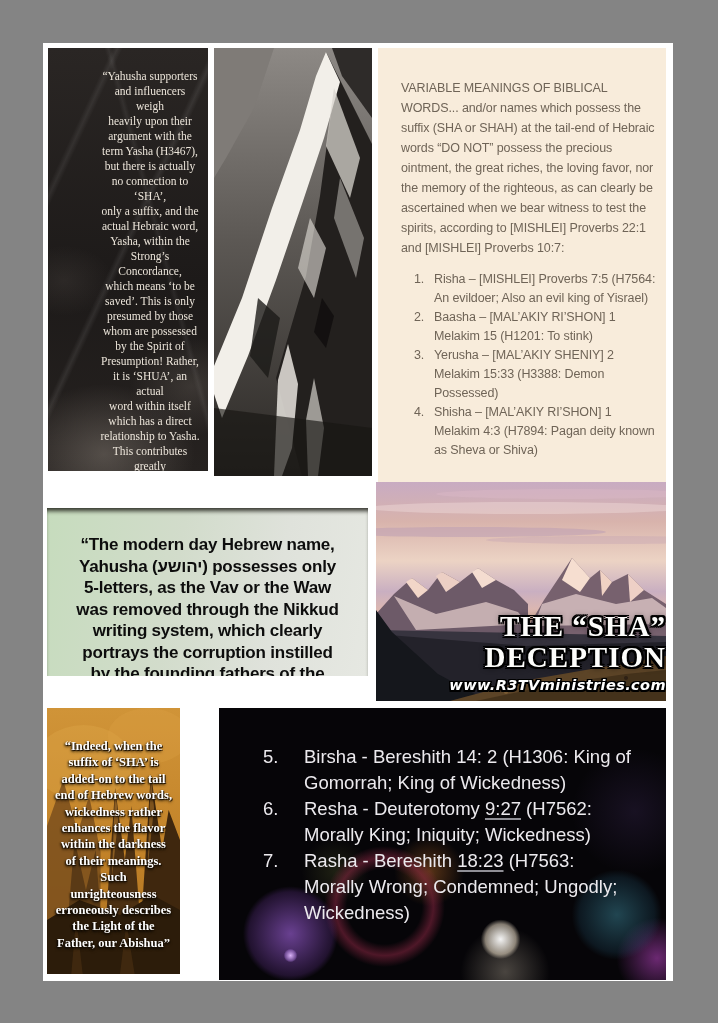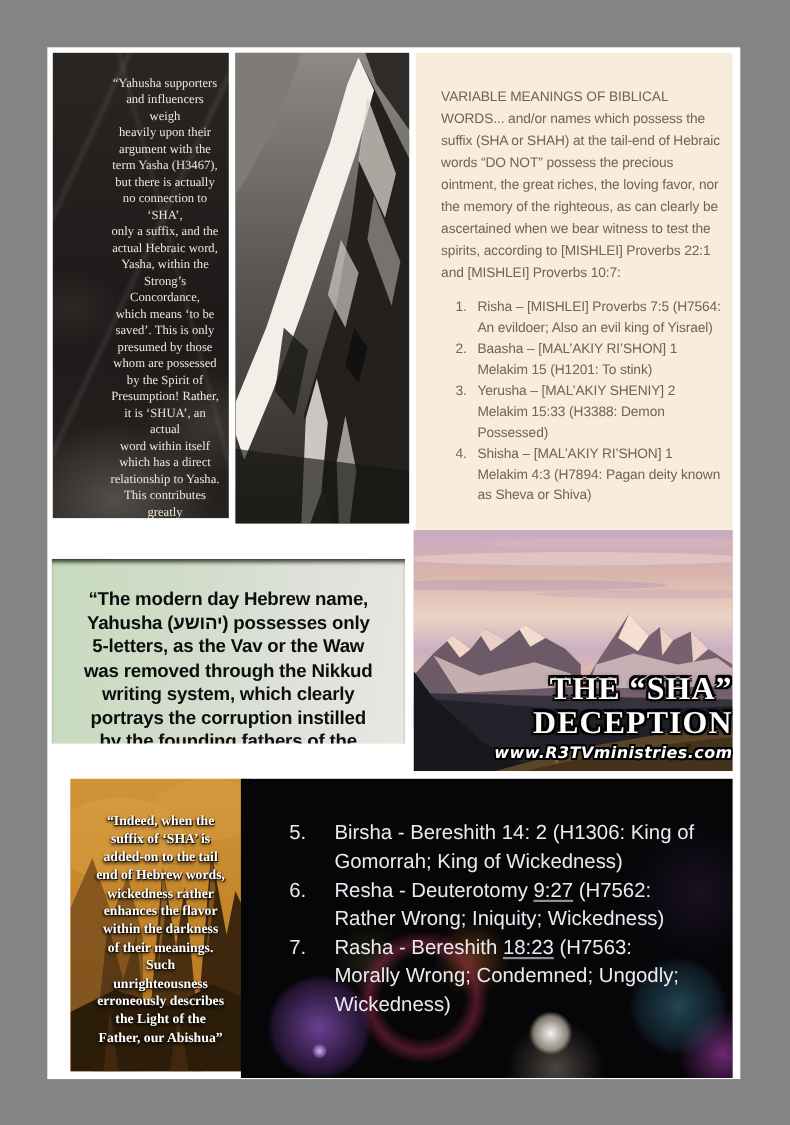--- a/index.html
+++ b/index.html
@@ -46,21 +46,21 @@
   .t1{font-family:"Liberation Serif",serif;font-weight:bold;font-size:29px;line-height:31px;
     color:#fdfdfb;letter-spacing:1px;white-space:nowrap;
     text-shadow:-2px 0 0 #000,2px 0 0 #000,0 -2px 0 #000,0 2px 0 #000,
                -2px -2px 0 #000,2px 2px 0 #000,-2px 2px 0 #000,2px -2px 0 #000,0 0 6px #000;}
   .turl{margin-top:4px;font-family:"DejaVu Sans",sans-serif;font-weight:bold;font-style:italic;
     font-size:14.5px;color:#fff;letter-spacing:.4px;white-space:nowrap;
     text-shadow:-1.5px 0 0 #000,1.5px 0 0 #000,0 -1.5px 0 #000,0 1.5px 0 #000,
                -1.5px -1.5px 0 #000,1.5px 1.5px 0 #000,-1.5px 1.5px 0 #000,1.5px -1.5px 0 #000;}
 
   
-  .p-orange{left:64px;top:708px;width:164px;height:266px;background:#c98a2f;}
+  .p-orange{left:47px;top:708px;width:133px;height:266px;background:#c98a2f;}
   .q-orange{position:relative;padding:30px 7px 0 7px;text-align:center;color:#fff;
     font-family:"Liberation Serif",serif;font-weight:bold;font-size:12.5px;line-height:16.4px;
     text-shadow:1px 1px 0 rgba(30,18,4,.95),-1px 1px 2px rgba(0,0,0,.75),0 2px 3px rgba(0,0,0,.7);}
 
   
   .p-bokeh{left:219px;top:708px;width:447px;height:272px;
     background:
       radial-gradient(circle 9px at 16% 91%, rgba(225,185,255,.95), rgba(180,130,230,.4) 60%, transparent 75%),
       radial-gradient(circle 58px at 16% 83%, rgba(138,84,190,.75), rgba(115,58,165,.25) 72%, transparent 82%),
       radial-gradient(circle 72px at 37% 73%, rgba(140,35,62,0) 52%, rgba(150,42,72,.5) 68%, transparent 84%),
@@ -255,21 +255,21 @@
   <section class="panel p-bokeh">
     <div class="bokeh-list">
         <div class="li-row">
           <span class="li-num">5.</span>
           <span class="li-txt"><span>Birsha - Bereshith 14: 2 (H1306: King of
 Gomorrah; King of Wickedness)</span></span>
         </div>
         <div class="li-row">
           <span class="li-num">6.</span>
           <span class="li-txt"><span>Resha - Deuterotomy </span><span class="u">9:27</span><span> (H7562:
-Rather Wrong; Iniquity; Wickedness)</span></span>
+Morally King; Iniquity; Wickedness)</span></span>
         </div>
         <div class="li-row">
           <span class="li-num">7.</span>
           <span class="li-txt"><span>Rasha - Bereshith </span><span class="u">18:23</span><span> (H7563:
 Morally Wrong; Condemned; Ungodly;
 Wickedness)</span></span>
         </div>
       </div>
   </section>
 </div>

